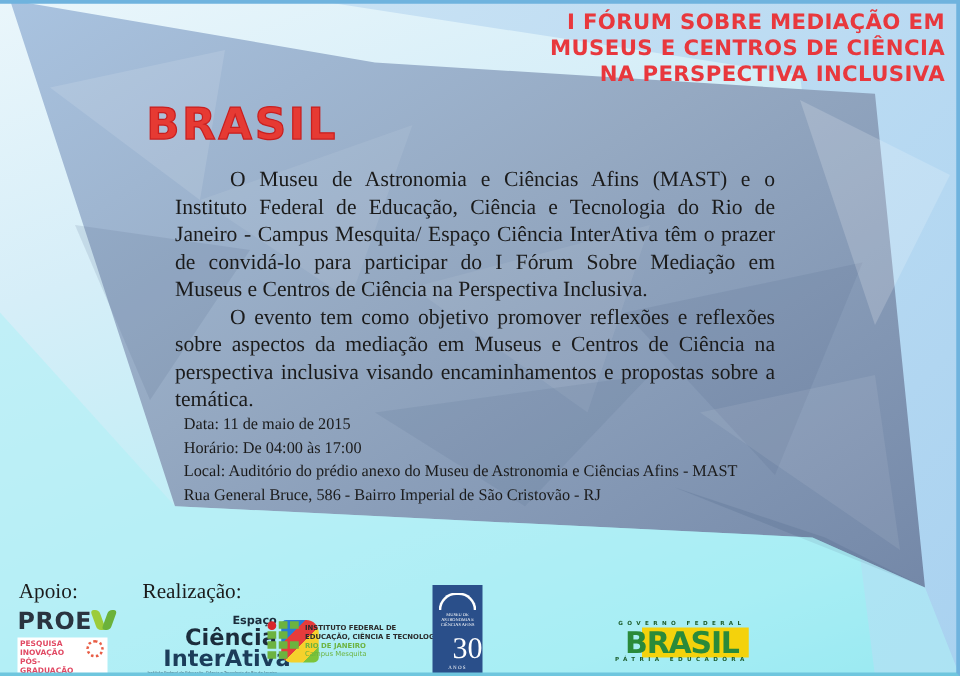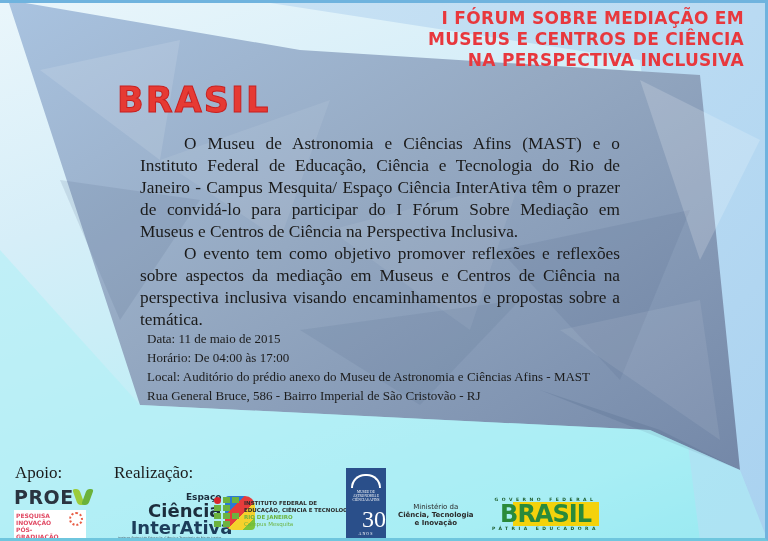--- a/index.html
+++ b/index.html
@@ -1,21 +1,21 @@
 <!DOCTYPE html>
 <html><head>
 <meta charset="utf-8">
 <style>
   html, body { margin: 0; padding: 0; }
   body { width: 768px; height: 541px; overflow: hidden; font-family: "Liberation Serif", serif; }
   .poster { position: relative; width: 768px; height: 541px; overflow: hidden;
     background: linear-gradient(160deg, #eaf6fb 0%, #d6eef8 30%, #bfeef6 60%, #9eeaf2 85%, #7de0ec 100%); }
   .frame { position: absolute; inset: 0; border-top: 3px solid #6fb3de; border-right: 3px solid #6fb3de; border-bottom: 3px solid #6fc6de; pointer-events: none; z-index: 20; }
   svg.bg { position: absolute; left: 0; top: 0; }
-  .title { position: absolute; right: 24px; top: 8px; text-align: right; color: #e8383d;
+  .title { position: absolute; right: 12px; top: 8px; text-align: right; color: #e8383d;
     font-family: "DejaVu Sans", sans-serif; font-weight: bold; font-size: 17px; line-height: 21px; letter-spacing: 0.3px; z-index: 5; text-transform: uppercase; }
   .convite { position: absolute; left: 117px; top: 80px; font-family: "DejaVu Sans", sans-serif; font-weight: bold;
     font-size: 35px; color: #e63a33; letter-spacing: 2px; z-index: 5; -webkit-text-stroke: 1px #c81f1f; }
   .body { position: absolute; left: 140px; top: 133px; width: 480px; font-size: 17.3px; line-height: 22px; color: #1b1b1b; text-align: justify; z-index: 5; }
   .body p { margin: 0; text-indent: 44px; }
   .details { position: absolute; left: 147px; top: 329px; font-size: 13px; line-height: 19px; color: #1b1b1b; z-index: 5; }
   .details div { white-space: nowrap; }
   .label { position: absolute; font-size: 17px; color: #1b1b1b; z-index: 5; }
   .logo { position: absolute; z-index: 5; font-family: "DejaVu Sans", sans-serif; }
   .proex { left: 14px; top: 486px; font-weight: bold; font-size: 19px; color: #2a3440; letter-spacing: 0.5px; }
@@ -150,25 +150,20 @@
     </div>
   </div>
 
   <div class="logo mast">
     <div class="dome"></div>
     <div class="nm">MUSEU DE ASTRONOMIA E CIÊNCIAS AFINS</div>
     <div class="yr">30</div>
     <div class="an">ANOS</div>
   </div>
 
-  <div class="logo mcti">
-    <div>Ministério da</div>
-    <div><b>Ciência, Tecnologia</b></div>
-    <div><b>e Inovação</b></div>
-  </div>
 
   <div class="logo brasil">
     <div class="gf">GOVERNO FEDERAL</div>
     <div class="word">BRASIL</div>
     <div class="pe">PÁTRIA EDUCADORA</div>
   </div>
 
   <div class="frame"></div>
 </div>
 

